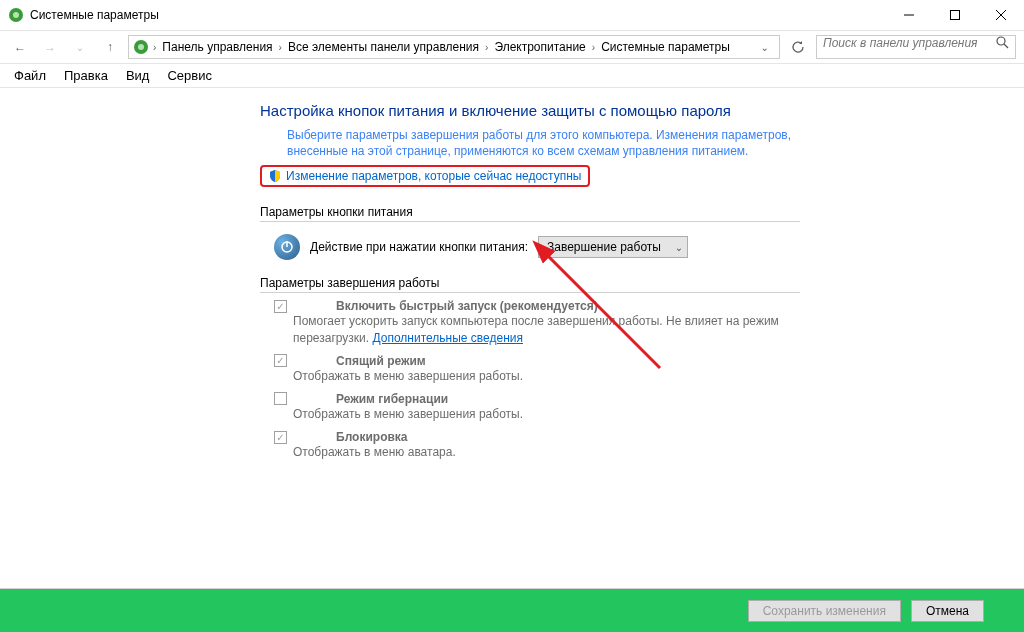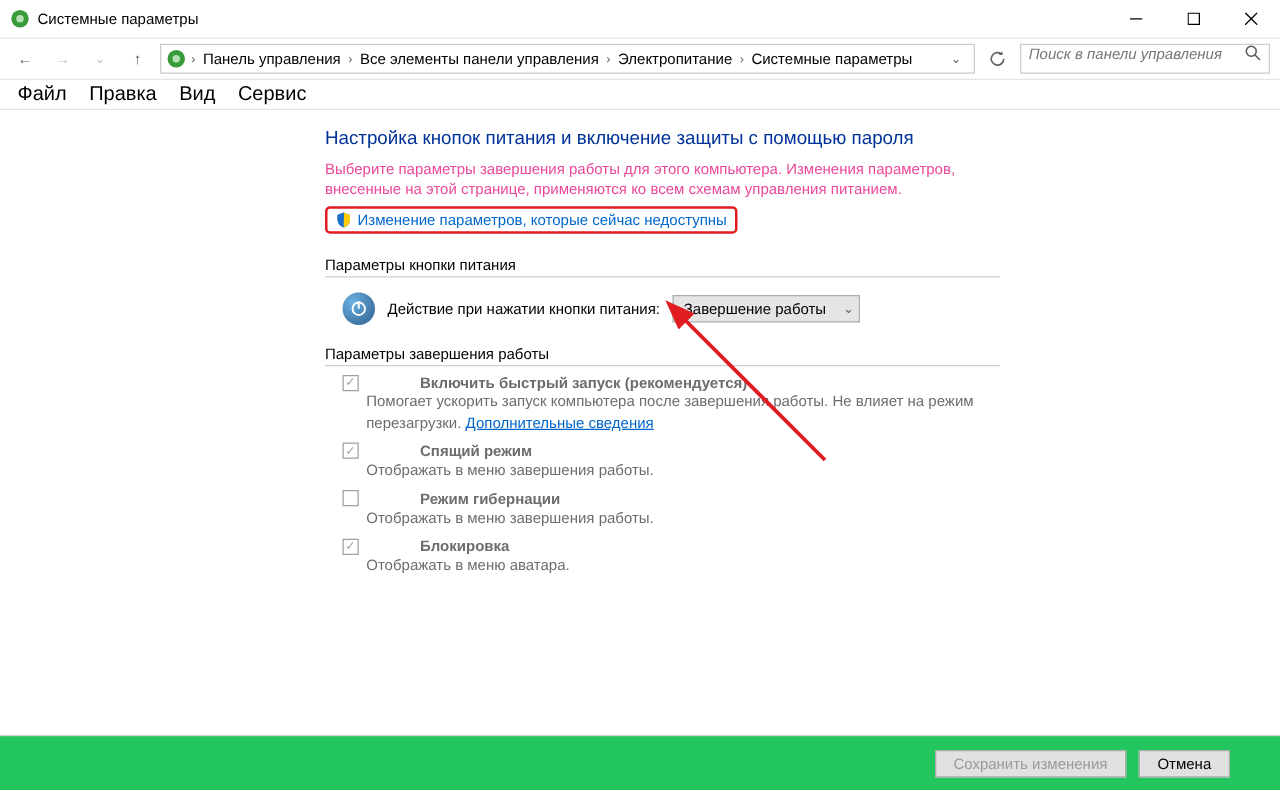--- a/index.html
+++ b/index.html
@@ -15,26 +15,26 @@
   .nav-arrow.disabled { color: #c0c0c0; }
   .breadcrumb { flex: 1; display: flex; align-items: center; height: 24px; border: 1px solid #ccc; padding: 0 4px; gap: 0; font-size: 12px; background:#fff; }
   .bc-icon { width:16px; height:16px; margin-right:2px; }
   .bc-seg { padding: 0 4px; display:flex; align-items:center; height:100%; }
   .bc-sep { color:#606060; padding:0 2px; font-size:10px; }
   .bc-drop { color:#606060; padding:0 6px; font-size:10px; }
   .refresh { width:24px; height:24px; display:flex; align-items:center; justify-content:center; color:#606060; }
   .searchbox { width:200px; height:24px; border:1px solid #ccc; display:flex; align-items:flex-start; padding:0 6px; gap:6px; color:#777; font-style:italic; }
   .searchbox .search-icon { margin-left:auto; color:#555; font-style:normal; }
 
-  .menubar { display:flex; gap:2px; height:24px; align-items:center; padding:0 6px; font-size:16px; border-bottom:1px solid #e5e5e5;}
+  .menubar { display:flex; gap:2px; height:24px; align-items:center; padding:0 6px; font-size:13px; border-bottom:1px solid #e5e5e5;}
   .menubar .mitem { padding:2px 8px; }
 
   .content { position:relative; padding: 14px 0 0 260px; height: 488px; overflow:hidden; }
   .heading { color:#003399; font-size:15px; font-weight:400; margin-bottom:8px; }
-  .desc { font-size:12px; color:#ec4899; max-width:540px; margin-bottom:6px; line-height:1.35; }
+  .desc { font-size:12px; color:#3b82f6; max-width:540px; margin-bottom:6px; line-height:1.35;margin-left:27px; }
   .change-link-box { display:inline-flex; align-items:center; gap:4px; border:2px solid #e11b22; border-radius:4px; padding:2px 6px; margin-bottom:10px; }
   .shield-icon { width:14px; height:14px; }
   .link { color:#0066cc; cursor:pointer; }
 
   .section-title { font-size:12px; color:#000; margin-top:8px; padding-bottom:2px; border-bottom:1px solid #d0d0d0; max-width:540px; }
   .pb-row { display:flex; align-items:center; gap:10px; margin:12px 0 16px 14px; }
   .pb-icon { width:26px; height:26px; border-radius:50%; background:radial-gradient(circle at 30% 30%, #6ab0e3, #2e5e8a); display:flex; align-items:center; justify-content:center; color:#fff; }
   .combo { display:inline-flex; align-items:center; border:1px solid #adadad; background:#e5e5e5; height:22px; padding:0 4px 0 8px; min-width:150px; justify-content:space-between; font-size:12px; }
   .combo .chev { font-size:10px; color:#555; margin-left:10px; }
 

